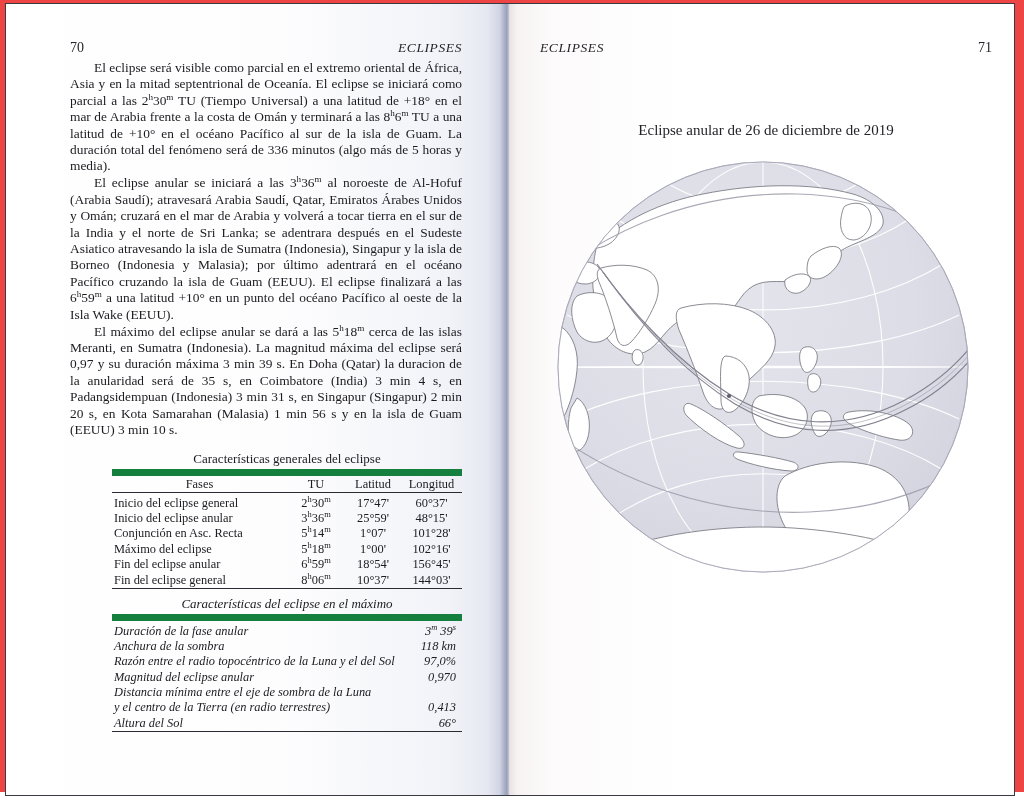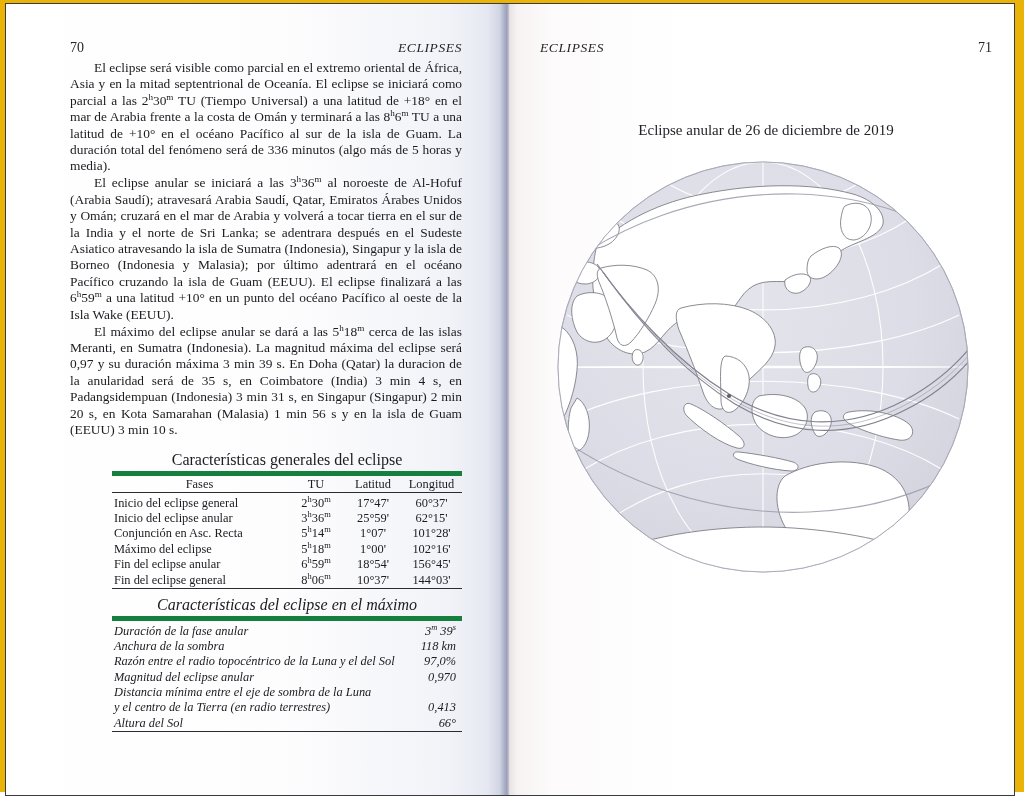--- a/index.html
+++ b/index.html
@@ -12,21 +12,21 @@
     height: 810px;
     overflow: hidden;
     font-family: "Liberation Serif", "DejaVu Serif", serif;
     color: #1b1b20;
   }
 
   #scan {
     position: absolute;
     left: 0; top: 0;
     width: 1024px; height: 792px;
-    background: #eab308;
+    background: #ef4444;
   }
 
   
   #scan-border {
     position: absolute;
     left: 5px; top: 3px;
     width: 1010px; height: 793px;
     border: 1px solid #3a3a42;
     box-sizing: border-box;
     pointer-events: none;
@@ -108,31 +108,31 @@
   
   .tbl-wrap { margin-top: 13px; }
   table.tbl {
     border-collapse: collapse;
     font-size: 12.4px;
     width: 350px;
     margin-left: 42px;
   }
   table.tbl caption {
     caption-side: top;
-    font-size: 16px;
+    font-size: 13px;
     text-align: center;
     padding-bottom: 2px;
     color: #1b1b20;
   }
   table.tbl th, table.tbl td {
     padding: 0.4px 0;
     font-weight: normal;
     line-height: 14.6px;
   }
-  .rule-top td, .rule-top th { border-top: 5px solid #15803d; }
+  .rule-top td, .rule-top th { border-top: 7px solid #15803d; }
   .rule-bottom td, .rule-bottom th { border-bottom: 1px solid #2a2a30; }
   thead th { text-align: center; }
   thead th.c-fase { text-align: center; }
   tbody td.c-fase { text-align: left; padding-left: 2px; }
   td.num, th.num { text-align: center; }
 
   table.tbl2 { width: 350px; margin-left: 42px; font-style: italic; }
   table.tbl2 td.label { text-align: left; padding-left: 2px; }
   table.tbl2 td.val { text-align: right; padding-right: 6px; white-space: nowrap; }
   td.indent { padding-left: 36px; }
@@ -202,21 +202,21 @@
             <tr style="padding-top: 6px;">
               <td class="c-fase" style="padding-top: 3px;">Inicio del eclipse general</td>
               <td class="num" style="padding-top: 3px;">2<sup>h</sup>30<sup>m</sup></td>
               <td class="num" style="padding-top: 3px;">17°47'</td>
               <td class="num" style="padding-top: 3px;">60°37'</td>
             </tr>
             <tr>
               <td class="c-fase">Inicio del eclipse anular</td>
               <td class="num">3<sup>h</sup>36<sup>m</sup></td>
               <td class="num">25°59'</td>
-              <td class="num">62°15'</td>
+              <td class="num">48°15'</td>
             </tr>
             <tr>
               <td class="c-fase">Conjunción en Asc. Recta</td>
               <td class="num">5<sup>h</sup>14<sup>m</sup></td>
               <td class="num">1°07'</td>
               <td class="num">101°28'</td>
             </tr>
             <tr>
               <td class="c-fase">Máximo del eclipse</td>
               <td class="num">5<sup>h</sup>18<sup>m</sup></td>

